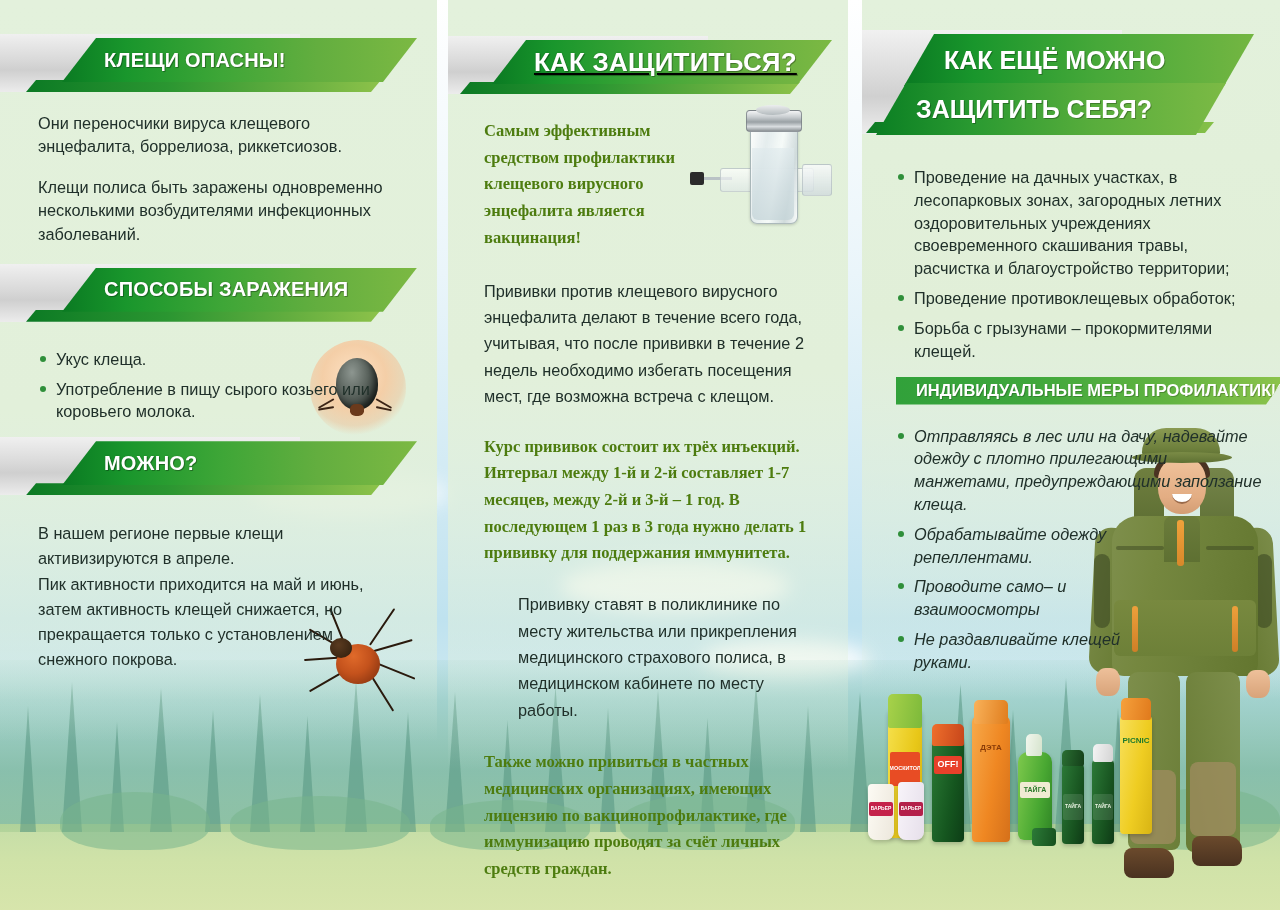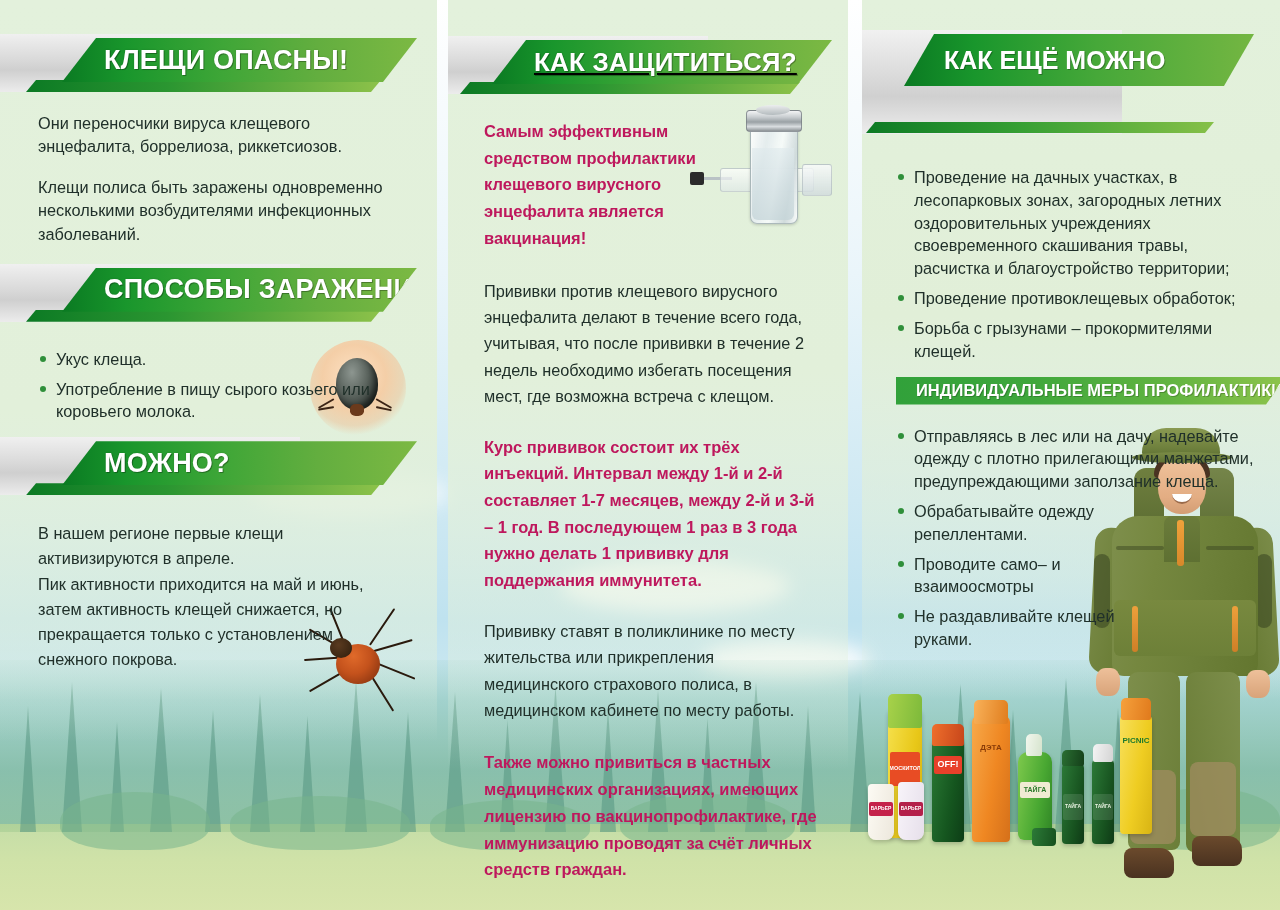--- a/index.html
+++ b/index.html
@@ -46,21 +46,21 @@
   .banner .bar .ttl{color:#fff;font-weight:bold;letter-spacing:.2px;
      text-shadow:1px 1px 0 rgba(0,0,0,.28),0 0 2px rgba(0,0,0,.18);white-space:nowrap;}
   .banner .accent{position:absolute;height:12px;
      -webkit-clip-path:polygon(10px 0,100% 0,calc(100% - 10px) 100%,0 100%);
      clip-path:polygon(10px 0,100% 0,calc(100% - 10px) 100%,0 100%);
      background:linear-gradient(90deg,#0c7a24 0%,#2b9631 40%,#64ae3f 75%,#8dc24a 100%);}
 
   
   .b1 .silver{left:0;width:300px;}
   .b1 .bar{left:62px;width:355px;}
-  .b1 .bar .ttl{margin-left:42px;font-size:27px;}
+  .b1 .bar .ttl{margin-left:42px;font-size:20px;}
   .b1 .accent{left:26px;top:46px;width:355px;}
 
   
   .b2 .silver{left:0;width:260px;}
   .b2 .bar{left:44px;width:340px;text-decoration:underline;}
   .b2 .bar .ttl{margin-left:42px;font-size:26px;}
   .b2 .accent{left:12px;top:46px;width:340px;}
 
   
   .banner3{position:relative;height:106px;margin-bottom:6px;}
@@ -86,21 +86,21 @@
   .subbanner .bar{position:absolute;left:0;top:0;width:390px;height:28px;
      -webkit-clip-path:polygon(0 0,100% 0,calc(100% - 20px) 100%,0 100%);
      clip-path:polygon(0 0,100% 0,calc(100% - 20px) 100%,0 100%);
      background:linear-gradient(90deg,#31a13a 0%,#3fa73c 35%,#62b441 70%,#8ec44c 100%);
      display:flex;align-items:center;}
   .subbanner .ttl{color:#fff;font-weight:bold;font-size:16.5px;margin-left:20px;white-space:nowrap;
      text-shadow:1px 1px 0 rgba(0,0,0,.22);}
 
   
   .body-txt{color:#20302a;font-size:16.3px;line-height:1.42;}
-  .b-strong{font-weight:bold;color:#be185d;}
+  .b-strong{font-weight:bold;color:#4d7c0f;font-family:Liberation Serif, serif;}
   p.blk{margin:0 0 18px 0;}
   .c1-inner{position:relative;padding:16px 30px 0 38px;}
   .c2-inner{position:relative;padding:14px 26px 0 36px;}
   .c3-inner{position:relative;padding:10px 20px 0 34px;}
 
   ul.bullets{list-style:none;margin:0;padding:0;}
   ul.bullets li{position:relative;padding-left:18px;margin-bottom:7px;
      color:#20302a;font-size:16.3px;line-height:1.4;}
   ul.bullets li:before{content:"";position:absolute;left:2px;top:8px;width:6px;height:6px;
      border-radius:50%;background:#2f8f3a;}
@@ -323,21 +323,21 @@
       <div class="accent"></div>
       <div class="bar">
         <span class="ttl">КАК ЗАЩИТИТЬСЯ?</span>
       </div>
     </div>
 
     <div class="c2-inner body-txt" style="padding-top:20px;">
       <p class="blk b-strong" style="width:244px;line-height:1.62;font-size:16.5px;">Самым эффективным средством профилактики клещевого вирусного энцефалита является вакцинация!</p>
       <p class="blk" style="margin-top:26px;line-height:1.62;">Прививки против клещевого вирусного энцефалита делают в течение всего года, учитывая, что после прививки в течение 2 недель необходимо избегать посещения мест, где возможна встреча с клещом.</p>
       <p class="blk b-strong" style="margin-top:24px;line-height:1.62;font-size:16.5px;">Курс прививок состоит их трёх инъекций. Интервал между 1-й и 2-й составляет 1-7 месяцев, между 2-й и 3-й – 1 год. В последующем 1 раз в 3 года нужно делать 1 прививку для поддержания иммунитета.</p>
-      <p class="blk" style="margin-top:24px;line-height:1.62;">Прививку ставят в поликлинике по месту жительства или прикрепления медицинского страхового полиса, в медицинском кабинете по месту работы.</p>
+      <p class="blk" style="margin-top:24px;line-height:1.62;margin-left:34px;">Прививку ставят в поликлинике по месту жительства или прикрепления медицинского страхового полиса, в медицинском кабинете по месту работы.</p>
       <p class="blk b-strong" style="margin-top:26px;line-height:1.62;font-size:16.5px;">Также можно привиться в частных медицинских организациях, имеющих лицензию по вакцинопрофилактике, где иммунизацию проводят за счёт личных средств граждан.</p>
     </div>
   </div>
 
   <div class="art vial-wrap" style="left:706px;top:104px;">
     <div class="syr-needle"></div>
     <div class="syr-hub"></div>
     <div class="syr-barrel"></div>
     <div class="syr-plunger"></div>
     <div class="vial"></div>
@@ -348,36 +348,39 @@
 
   <div class="col col-3"></div>
   <div style="position:absolute;left:862px;top:0;width:418px;z-index:4;">
 
     <div class="banner3" style="margin-top:30px;">
       <div class="silver"></div>
       <div class="accent"></div>
       <div class="bar bar1">
         <span class="ttl">КАК ЕЩЁ МОЖНО</span>
       </div>
+      <div class="bar bar2">
+        <span class="ttl">ЗАЩИТИТЬ СЕБЯ?</span>
+      </div>
     </div>
 
     <div class="c3-inner" style="padding-top:24px;">
       <ul class="bullets" style="width:356px;">
         <li>Проведение на дачных участках, в лесопарковых зонах, загородных летних оздоровительных учреждениях своевременного скашивания травы, расчистка и благоустройство территории;</li>
         <li>Проведение противоклещевых обработок;</li>
         <li>Борьба с грызунами – прокормителями клещей.</li>
       </ul>
 
       <div class="subbanner">
         <div class="bar">
           <span class="ttl">ИНДИВИДУАЛЬНЫЕ МЕРЫ ПРОФИЛАКТИКИ</span>
         </div>
       </div>
 
-      <ul class="bullets" style="padding-top:10px;">
+      <ul class="bullets" style="padding-top:10px;font-style:italic;">
         <li style="width:352px;">Отправляясь в лес или на дачу, надевайте одежду с плотно прилегающими манжетами, предупреждающими заползание клеща.</li>
         <li style="width:215px;">Обрабатывайте одежду репеллентами.</li>
         <li style="width:205px;">Проводите само– и взаимоосмотры</li>
         <li style="width:215px;">Не раздавливайте клещей руками.</li>
       </ul>
     </div>
   </div>
 
   <div class="art man" style="left:1086px;top:424px;">
     <div class="m-hood-l"></div>

